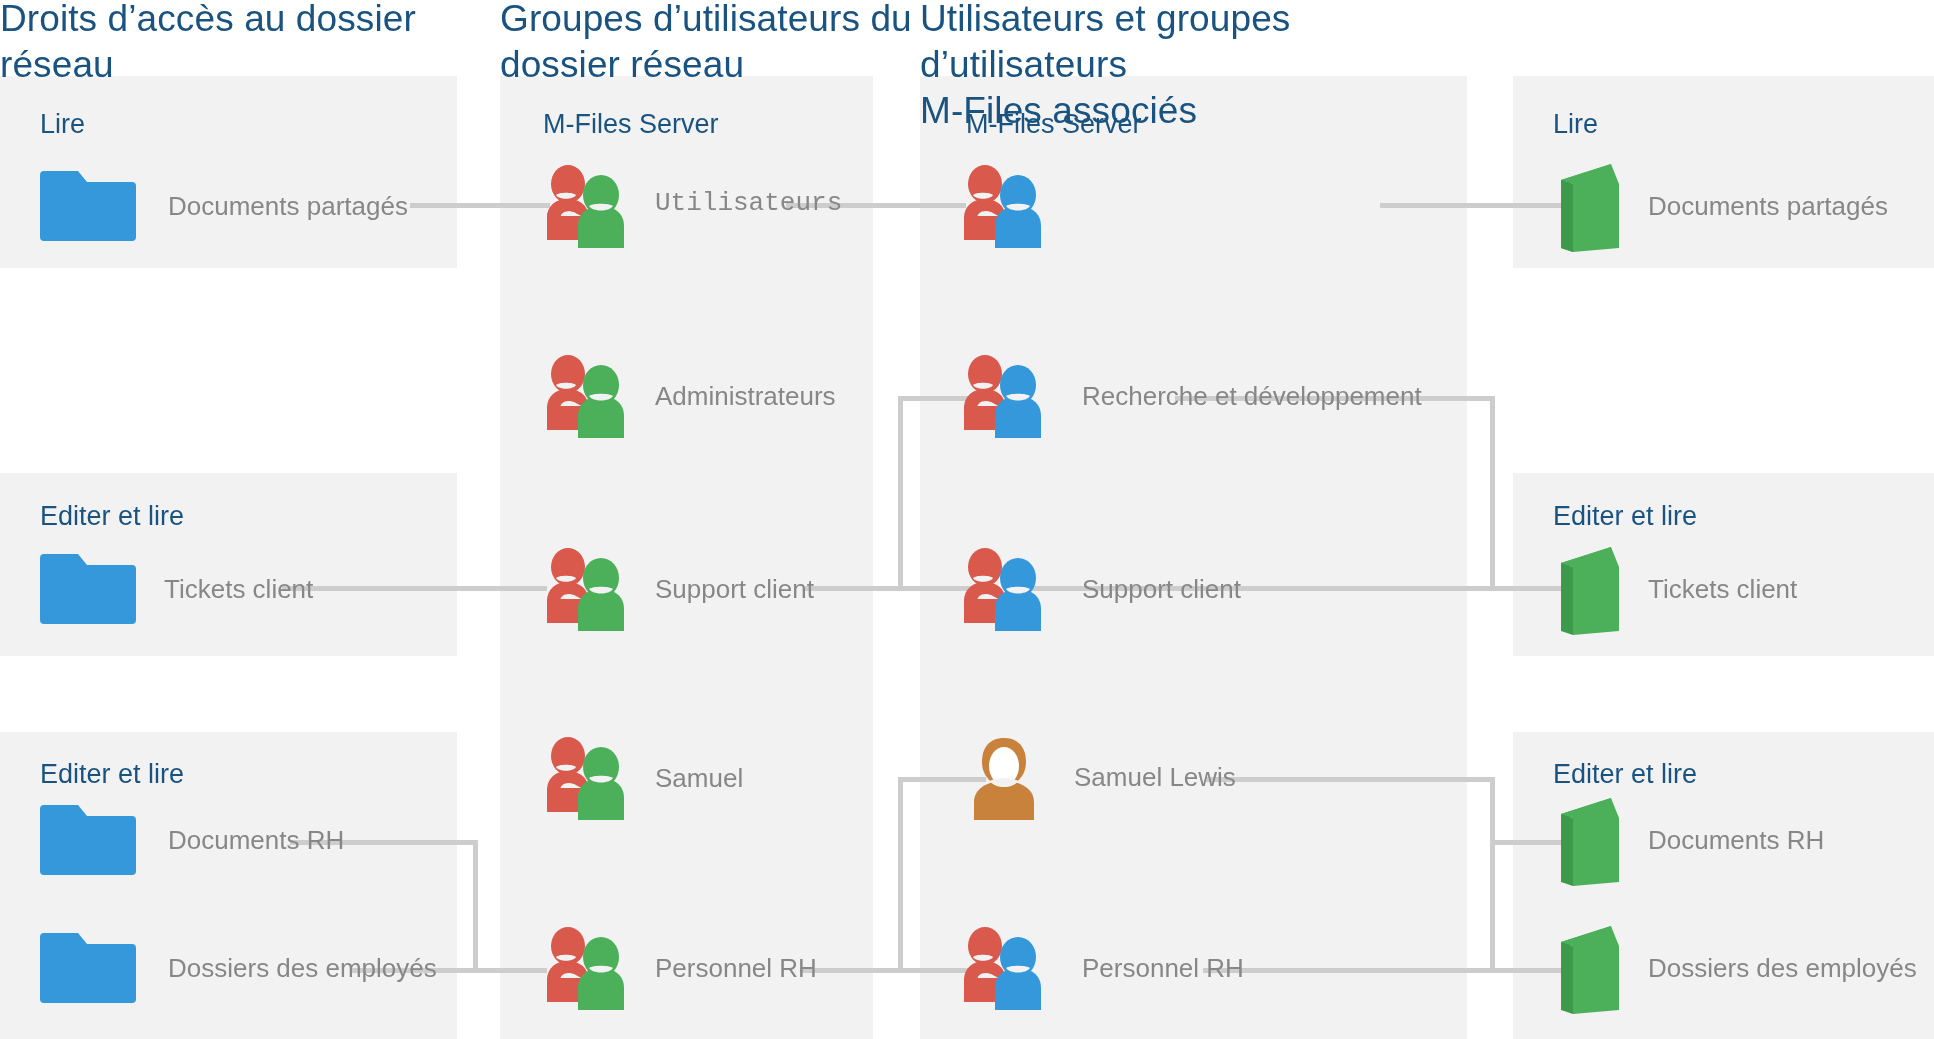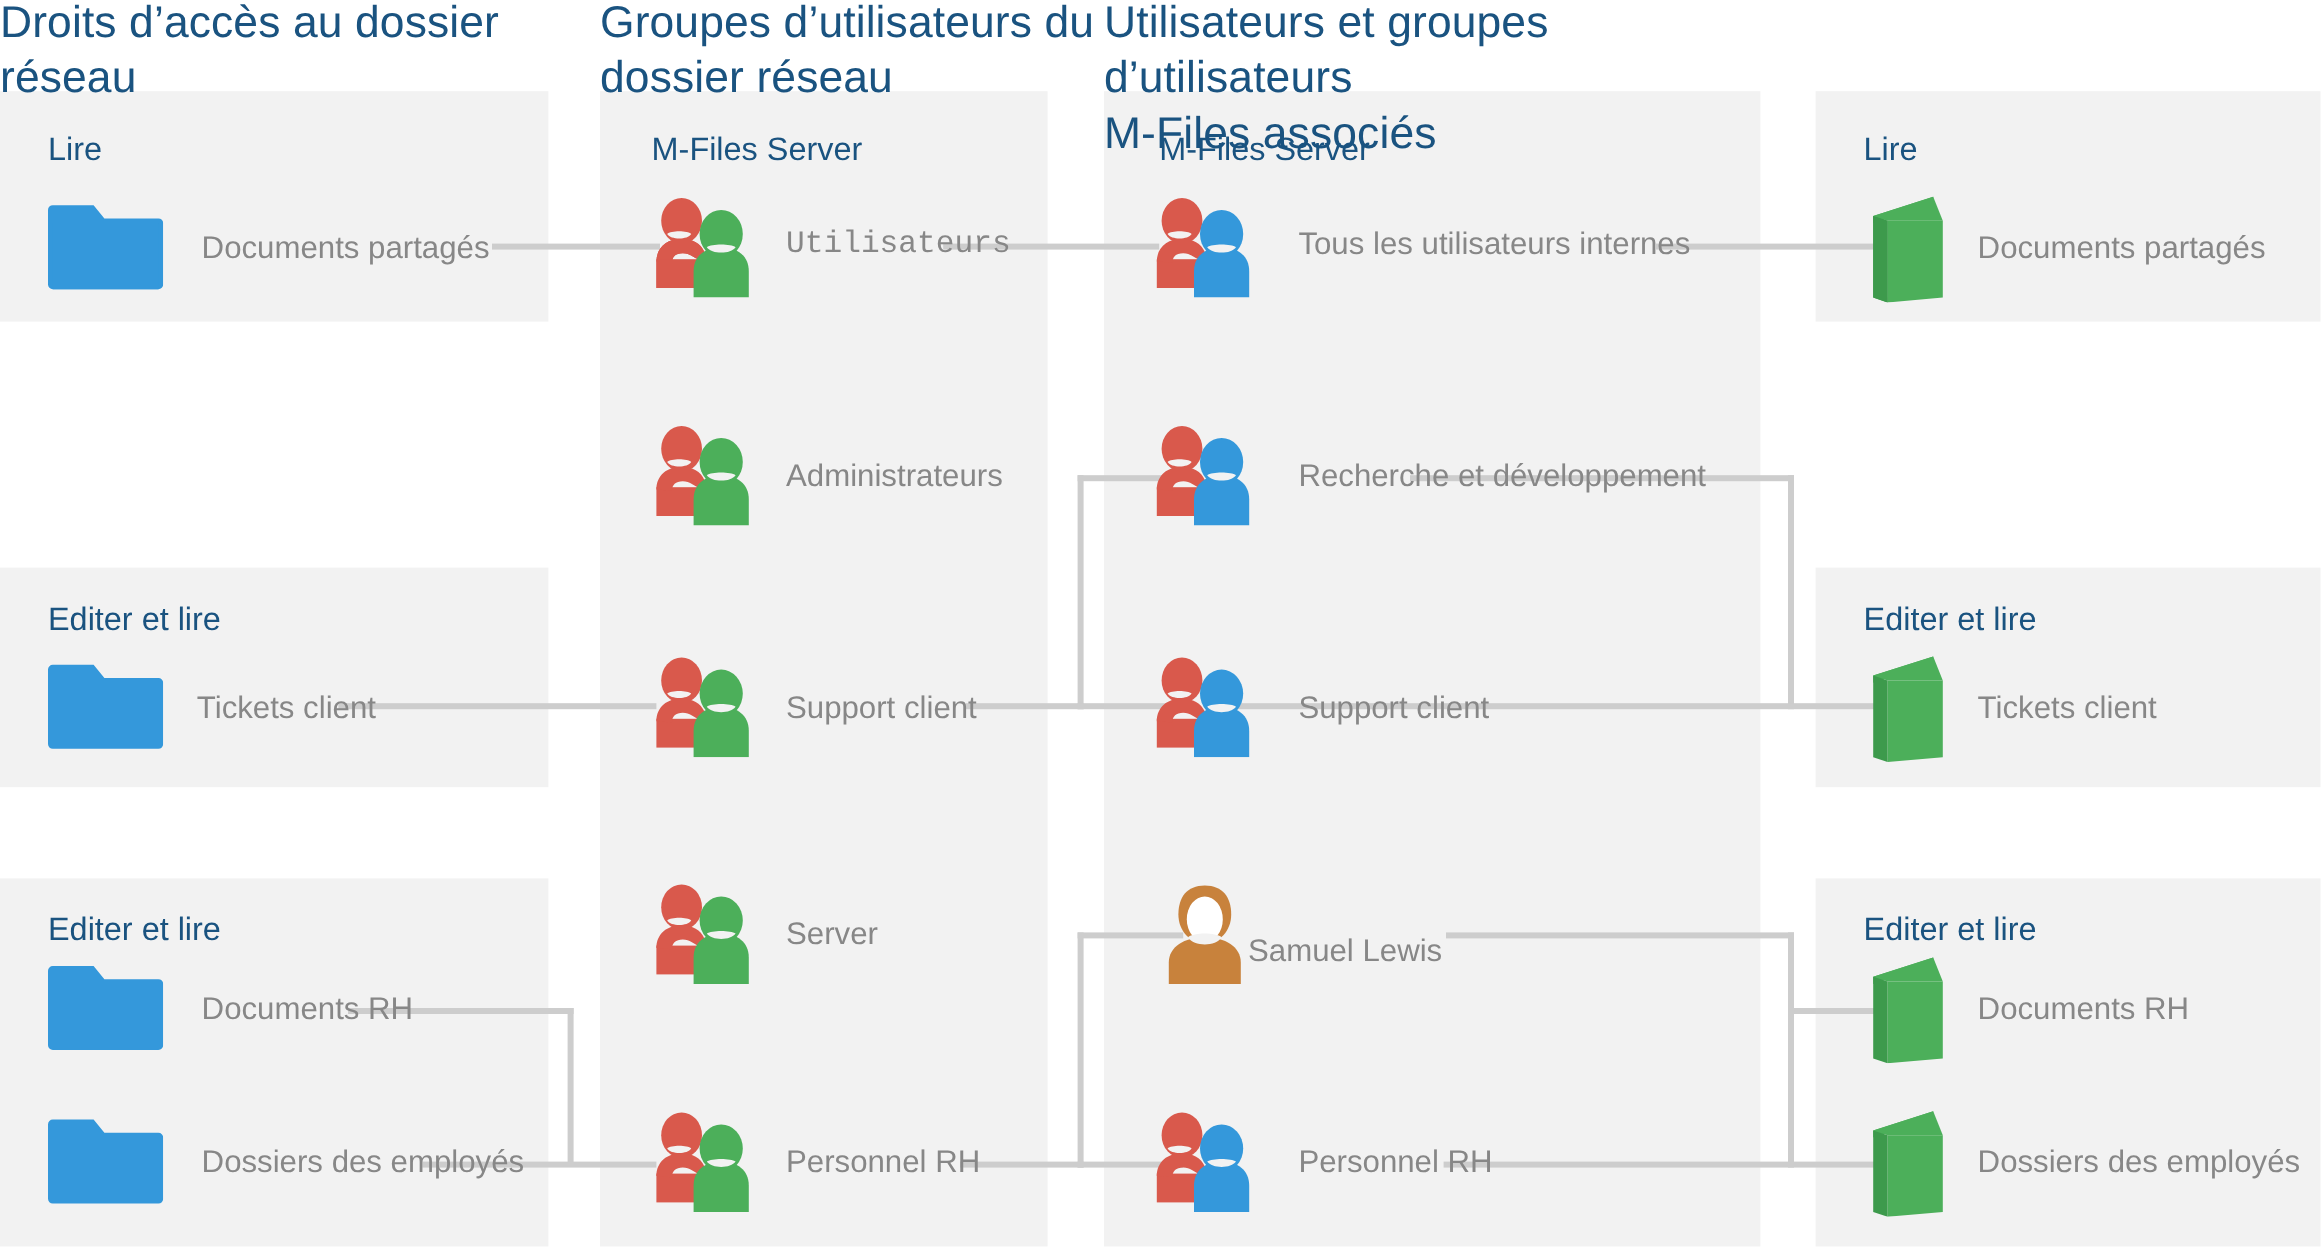--- a/index.html
+++ b/index.html
@@ -202,21 +202,21 @@
     <svg width="88" height="84" viewBox="0 0 88 84">
       <ellipse cx="25" cy="20" rx="17" ry="19" fill="#d9594c"></ellipse>
       <rect x="4" y="52" width="36" height="24" fill="#d9594c"></rect>
       <path d="M4 54 c0-12 9-19 21-19 c9 0 16 4 19 11 c2 4 -1 7 -5 6 c-4 -1 -7 -5 -13 -5 c-6 0 -9 3 -9 8 z" fill="#d9594c"></path>
       <ellipse cx="58" cy="31" rx="18" ry="20" fill="#4caf5a"></ellipse>
       <path d="M35 84 v-22 c0-13 10-20 23-20 c13 0 23 7 23 20 v22 z" fill="#4caf5a"></path>
       <path d="M46 42 c4 6 20 6 24 0 c-4 -3 -20 -3 -24 0 z" fill="#f2f2f2"></path>
       <path d="M13 31 c3 5 17 5 20 0 c-3 -3 -17 -3 -20 0 z" fill="#f2f2f2"></path>
     </svg>
   </div>
-  <div class="item-label" style="left:655px; top:778px;">Server</div>
+  <div class="item-label" style="left:655px; top:778px;">Samuel</div>
 
   <div class="icon" style="left:543px; top:968px;">
     <svg width="88" height="84" viewBox="0 0 88 84">
       <ellipse cx="25" cy="20" rx="17" ry="19" fill="#d9594c"></ellipse>
       <rect x="4" y="52" width="36" height="24" fill="#d9594c"></rect>
       <path d="M4 54 c0-12 9-19 21-19 c9 0 16 4 19 11 c2 4 -1 7 -5 6 c-4 -1 -7 -5 -13 -5 c-6 0 -9 3 -9 8 z" fill="#d9594c"></path>
       <ellipse cx="58" cy="31" rx="18" ry="20" fill="#4caf5a"></ellipse>
       <path d="M35 84 v-22 c0-13 10-20 23-20 c13 0 23 7 23 20 v22 z" fill="#4caf5a"></path>
       <path d="M46 42 c4 6 20 6 24 0 c-4 -3 -20 -3 -24 0 z" fill="#f2f2f2"></path>
       <path d="M13 31 c3 5 17 5 20 0 c-3 -3 -17 -3 -20 0 z" fill="#f2f2f2"></path>
@@ -230,21 +230,20 @@
     <svg width="88" height="84" viewBox="0 0 88 84">
       <ellipse cx="25" cy="20" rx="17" ry="19" fill="#d9594c"></ellipse>
       <rect x="4" y="52" width="36" height="24" fill="#d9594c"></rect>
       <path d="M4 54 c0-12 9-19 21-19 c9 0 16 4 19 11 c2 4 -1 7 -5 6 c-4 -1 -7 -5 -13 -5 c-6 0 -9 3 -9 8 z" fill="#d9594c"></path>
       <ellipse cx="58" cy="31" rx="18" ry="20" fill="#3498db"></ellipse>
       <path d="M35 84 v-22 c0-13 10-20 23-20 c13 0 23 7 23 20 v22 z" fill="#3498db"></path>
       <path d="M46 42 c4 6 20 6 24 0 c-4 -3 -20 -3 -24 0 z" fill="#f2f2f2"></path>
       <path d="M13 31 c3 5 17 5 20 0 c-3 -3 -17 -3 -20 0 z" fill="#f2f2f2"></path>
     </svg>
   </div>
-  <div class="item-label" style="left:1082px; top:203px;">Tous les utilisateurs internes</div>
 
   <div class="icon" style="left:960px; top:396px;">
     <svg width="88" height="84" viewBox="0 0 88 84">
       <ellipse cx="25" cy="20" rx="17" ry="19" fill="#d9594c"></ellipse>
       <rect x="4" y="52" width="36" height="24" fill="#d9594c"></rect>
       <path d="M4 54 c0-12 9-19 21-19 c9 0 16 4 19 11 c2 4 -1 7 -5 6 c-4 -1 -7 -5 -13 -5 c-6 0 -9 3 -9 8 z" fill="#d9594c"></path>
       <ellipse cx="58" cy="31" rx="18" ry="20" fill="#3498db"></ellipse>
       <path d="M35 84 v-22 c0-13 10-20 23-20 c13 0 23 7 23 20 v22 z" fill="#3498db"></path>
       <path d="M46 42 c4 6 20 6 24 0 c-4 -3 -20 -3 -24 0 z" fill="#f2f2f2"></path>
       <path d="M13 31 c3 5 17 5 20 0 c-3 -3 -17 -3 -20 0 z" fill="#f2f2f2"></path>
@@ -266,21 +265,21 @@
   <div class="item-label" style="left:1082px; top:589px;">Support client</div>
 
   <div class="icon" style="left:968px; top:778px;">
     <svg width="72" height="84" viewBox="0 0 72 84">
       <path d="M36 2 c-15 0 -22 10 -22 24 c0 14 10 24 22 24 c12 0 22 -10 22 -24 c0 -14 -7 -24 -22 -24 z" fill="#c8823c"></path>
       <ellipse cx="36" cy="30" rx="15" ry="19" fill="#ffffff"></ellipse>
       <path d="M6 84 v-18 c0 -13 13 -21 30 -21 c17 0 30 8 30 21 v18 z" fill="#c8823c"></path>
       <path d="M22 45 c5 8 23 8 28 0 c-5 -4 -23 -4 -28 0 z" fill="#f2f2f2"></path>
     </svg>
   </div>
-  <div class="item-label" style="left:1040px; top:777px;margin-top:15px;">Samuel Lewis</div>
+  <div class="item-label" style="left:1074px; top:777px;">Samuel Lewis</div>
 
   <div class="icon" style="left:960px; top:968px;">
     <svg width="88" height="84" viewBox="0 0 88 84">
       <ellipse cx="25" cy="20" rx="17" ry="19" fill="#d9594c"></ellipse>
       <rect x="4" y="52" width="36" height="24" fill="#d9594c"></rect>
       <path d="M4 54 c0-12 9-19 21-19 c9 0 16 4 19 11 c2 4 -1 7 -5 6 c-4 -1 -7 -5 -13 -5 c-6 0 -9 3 -9 8 z" fill="#d9594c"></path>
       <ellipse cx="58" cy="31" rx="18" ry="20" fill="#3498db"></ellipse>
       <path d="M35 84 v-22 c0-13 10-20 23-20 c13 0 23 7 23 20 v22 z" fill="#3498db"></path>
       <path d="M46 42 c4 6 20 6 24 0 c-4 -3 -20 -3 -24 0 z" fill="#f2f2f2"></path>
       <path d="M13 31 c3 5 17 5 20 0 c-3 -3 -17 -3 -20 0 z" fill="#f2f2f2"></path>

